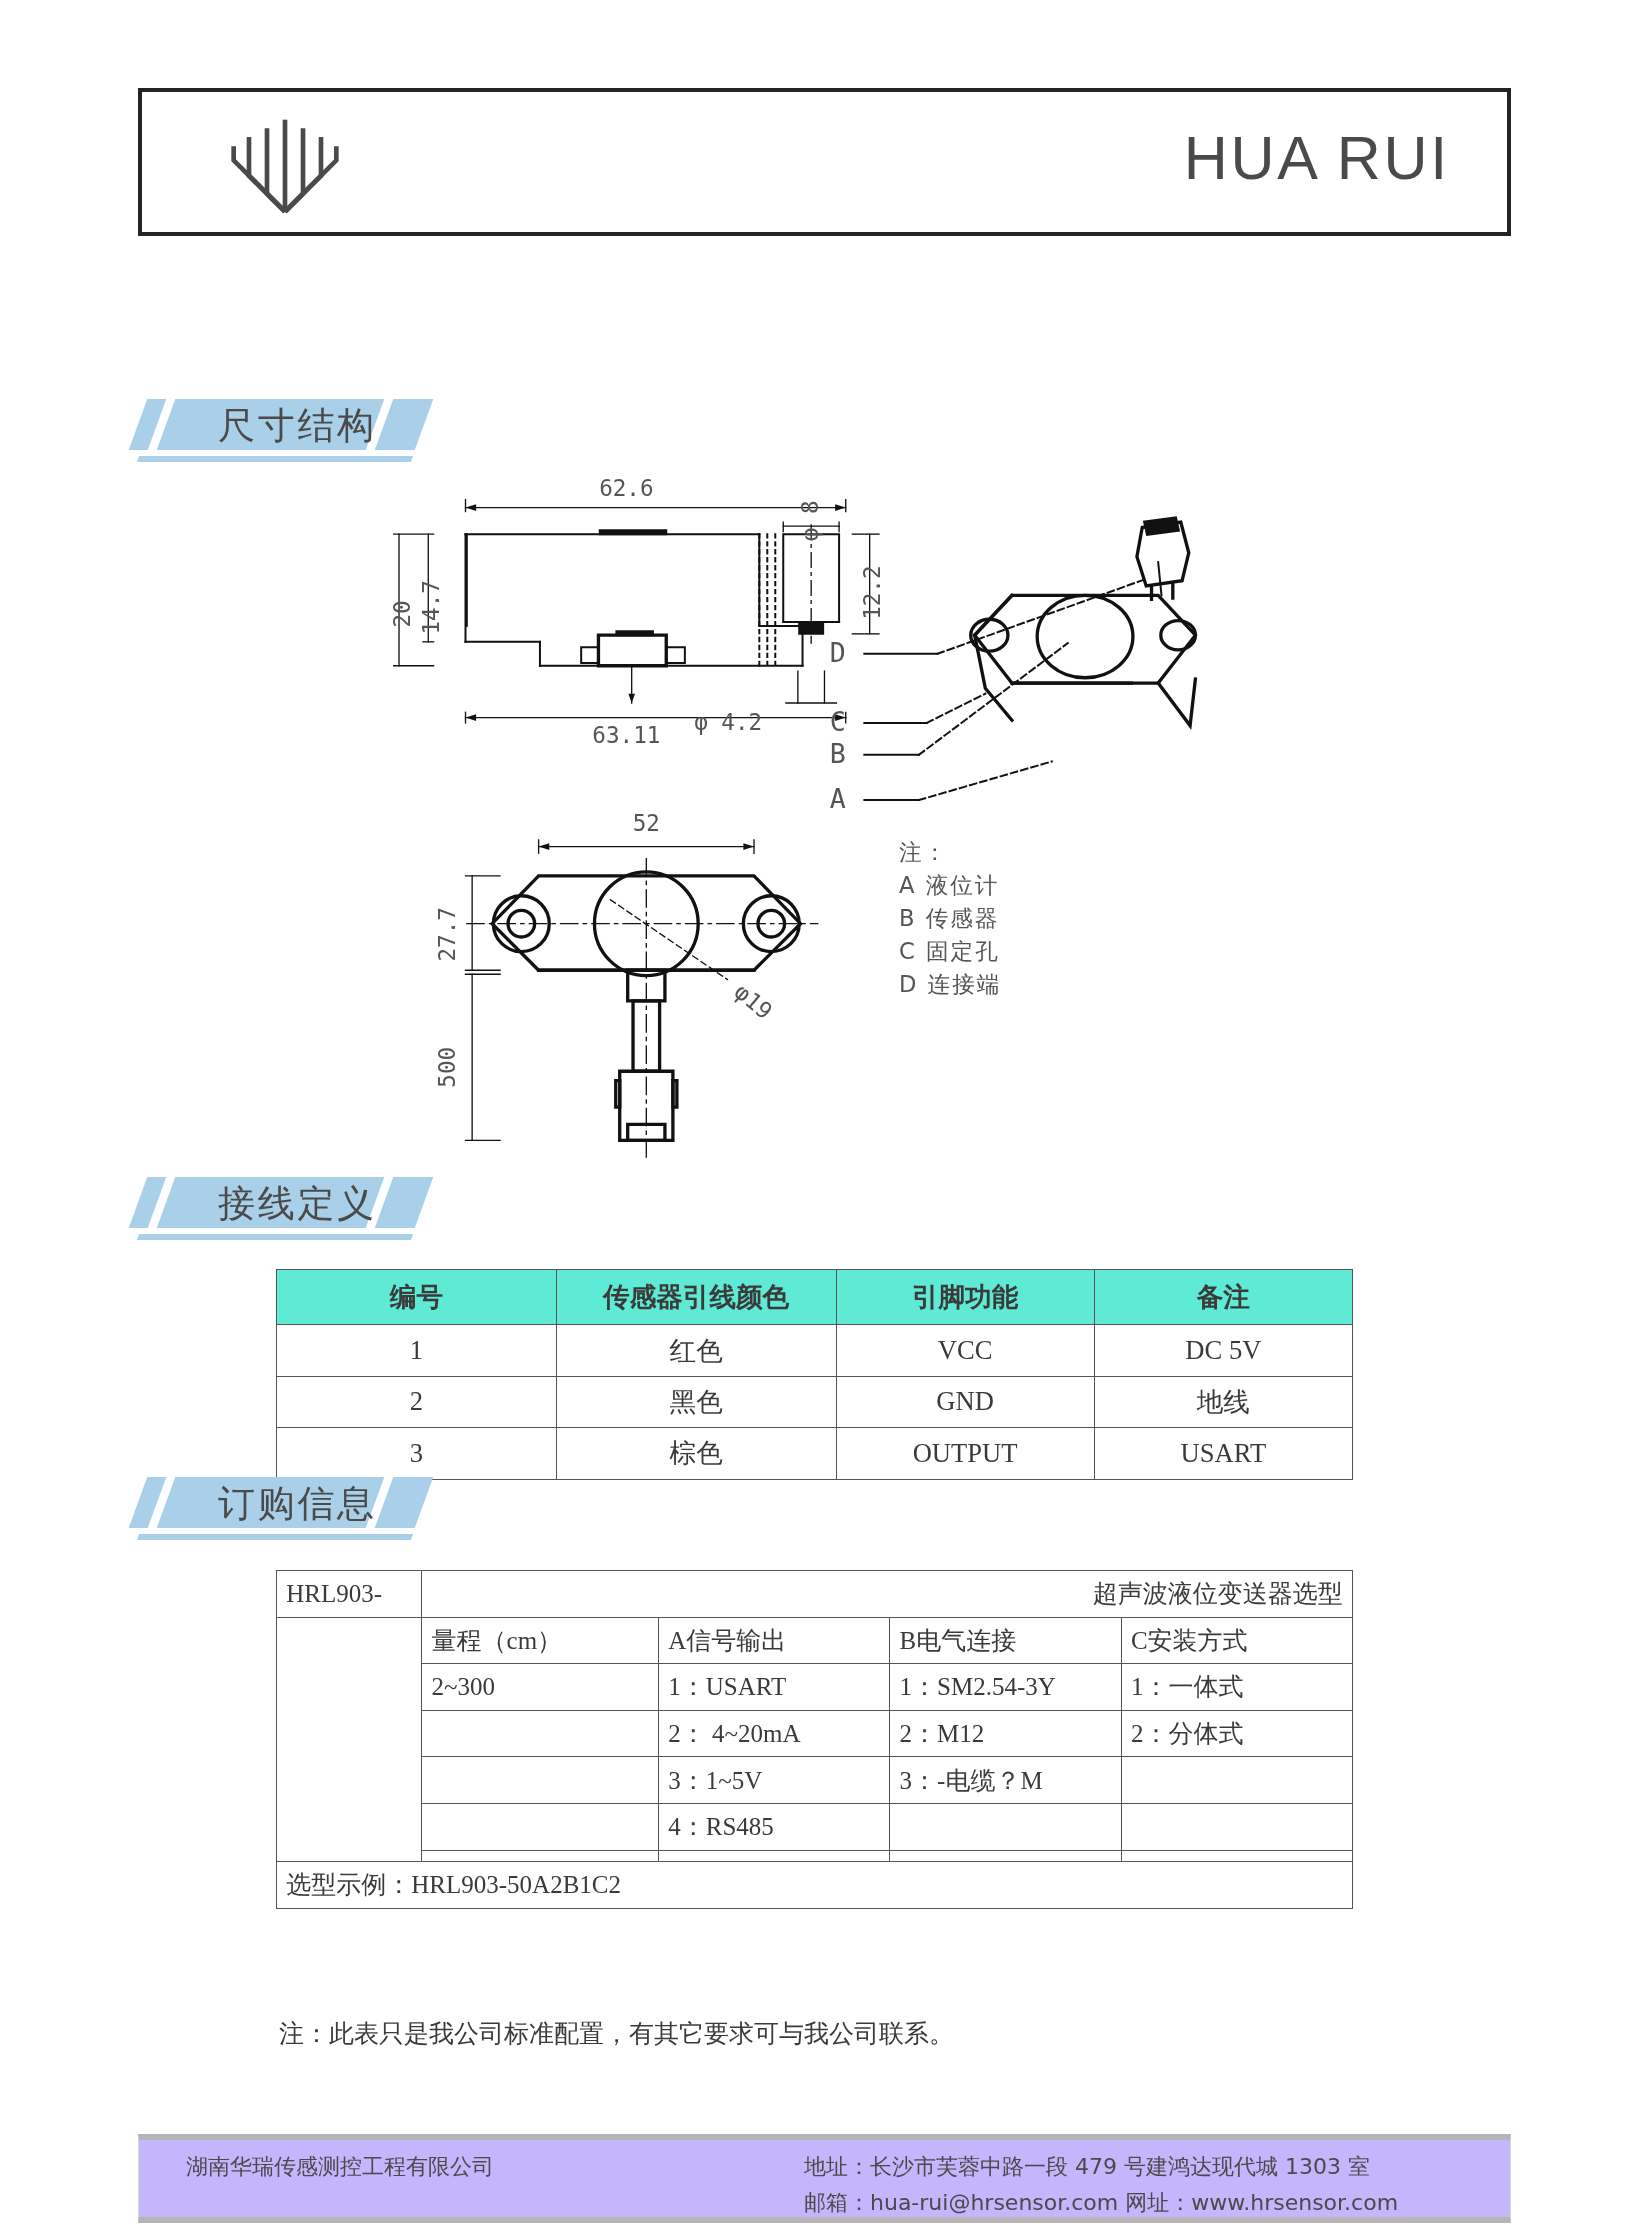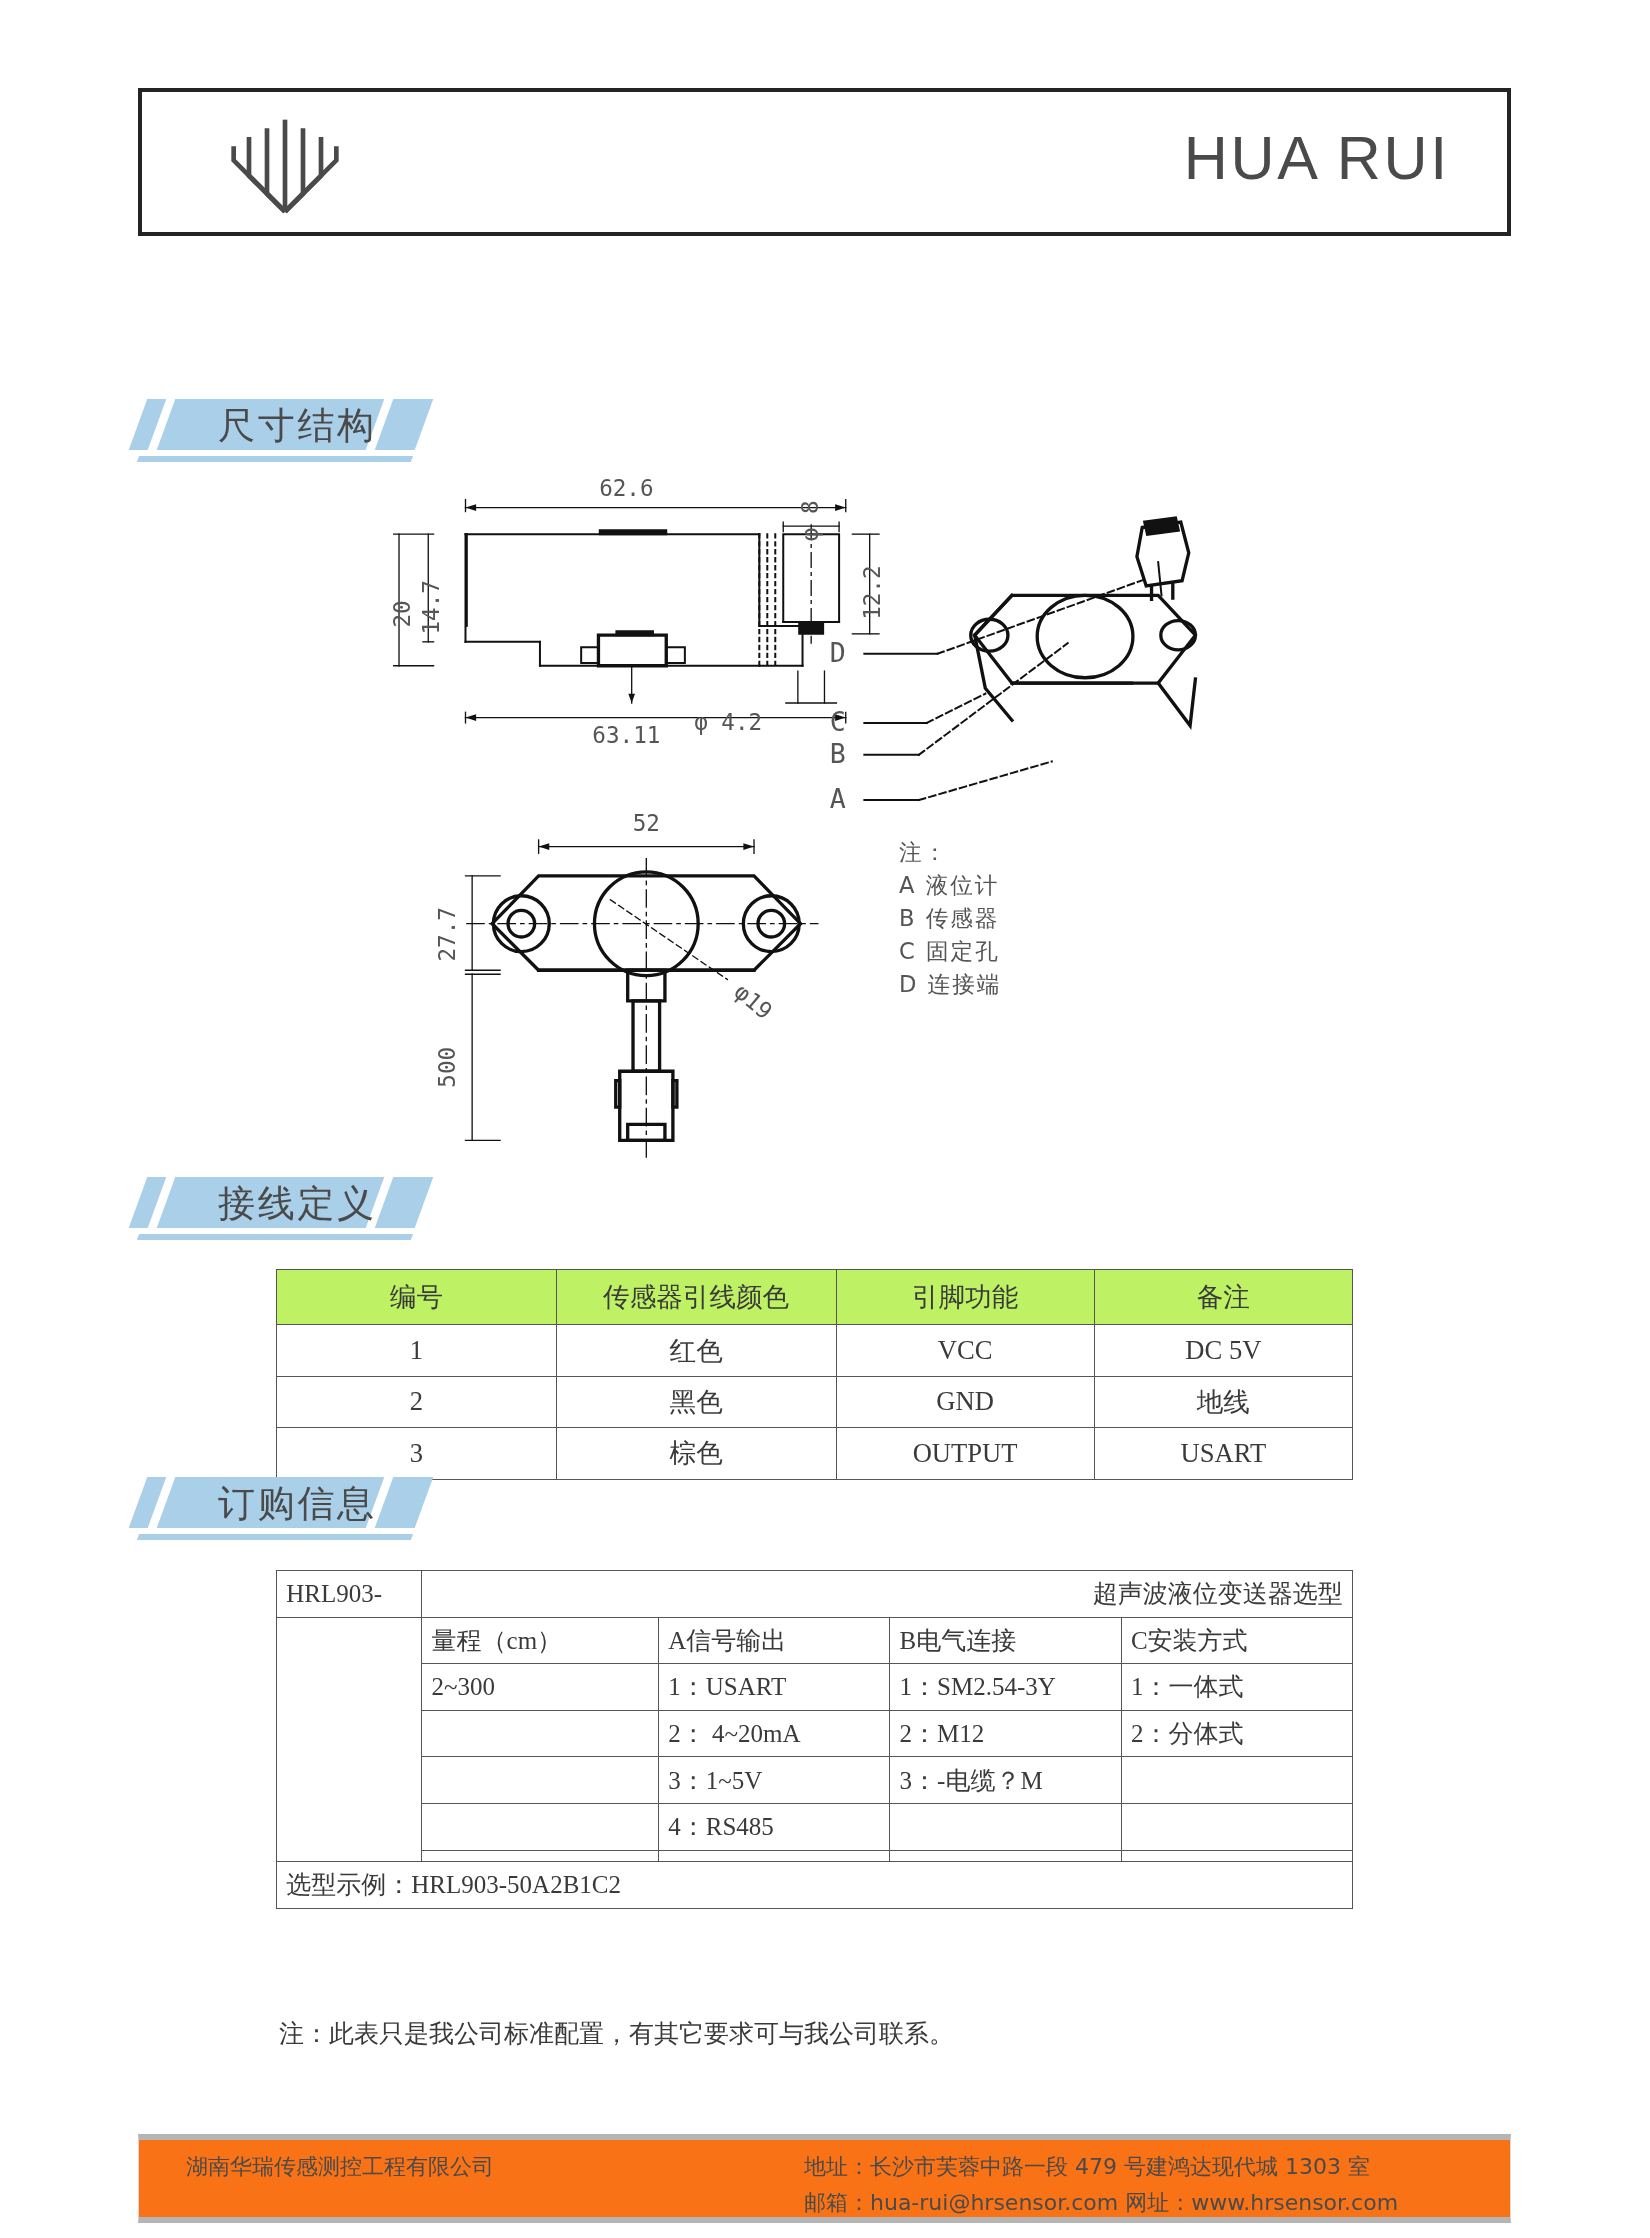--- a/index.html
+++ b/index.html
@@ -62,21 +62,21 @@
   
   .tbl1{
     position:absolute;left:276px;top:1245px;width:1077px;
     border-collapse:collapse;
     font-family:"Liberation Serif", serif;font-size:26.6px;color:#3a3a3a;
   }
   .tbl1 th,.tbl1 td{
     border:1.3px solid #555;text-align:center;height:45px;padding:2.7px 0;
     font-weight:400;
   }
-  .tbl1 thead th{background:#bef264;height:49px;}
+  .tbl1 thead th{background:#5eead4;height:49px;font-weight:bold;}
   .tbl1 col.c1{width:26%}
   .tbl1 col.c2{width:26%}
   .tbl1 col.c3{width:24%}
   .tbl1 col.c4{width:24%}
 
   
   .tbl2{
     position:absolute;left:276px;top:1546px;width:1077px;
     border-collapse:collapse;
     font-family:"Liberation Serif", serif;font-size:25px;color:#3a3a3a;
@@ -96,21 +96,21 @@
     position:absolute;left:279px;top:1993px;
     font-family:"DejaVu Sans", sans-serif;font-size:25px;color:#3a3a3a;
     white-space:nowrap;
   }
 
   
   .footer{
     position:absolute;left:138px;top:2110px;width:1373px;height:89px;
     border-top:6.6px solid #b5b5b5;border-bottom:6.6px solid #b5b5b5;
     border-left:1.3px solid #d8d8d8;border-right:1.3px solid #d8d8d8;
-    box-sizing:border-box;background:#f97316;
+    box-sizing:border-box;background:#c4b5fd;
   }
   .f-left{position:absolute;left:47px;top:9.3px;}
   .f-right{position:absolute;left:665px;top:9.3px;}
   .f-line{
     font-family:"DejaVu Sans", sans-serif;font-size:22px;color:#4a4a4a;
     line-height:36px;white-space:nowrap;
   }
 </style>
 </head>
 <body>

